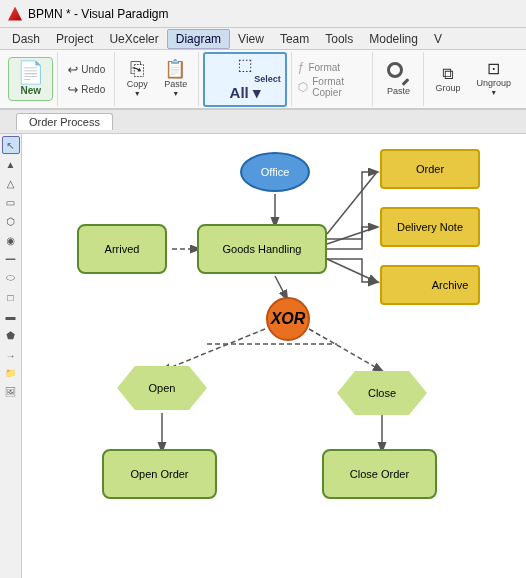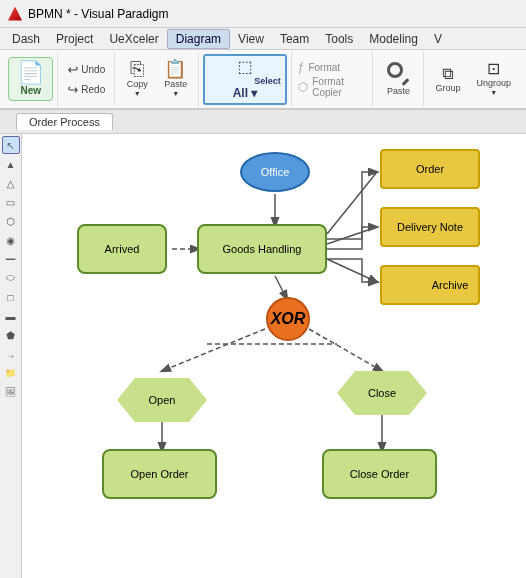--- a/index.html
+++ b/index.html
@@ -318,21 +318,21 @@
       <div class="tb-icon">📋</div>
       <div class="tb-label">Paste</div>
       <div style="font-size:8px;">▾</div>
     </div>
   </div>
 
   <div class="toolbar-group">
     <div class="tb-select-all">
       <div class="tb-icon" style="font-size:16px;color:#336;">⬚</div>
       <div class="tb-label" style="font-size:9px;color:#336;margin-left:45px;">Select</div>
-      <div class="tb-label" style="font-size:12px;color:#336;">All ▾</div>
+      <div class="tb-label" style="font-size:15px;color:#336;">All ▾</div>
     </div>
   </div>
 
   <div class="format-section">
     <div class="format-row">
       <span style="font-size:12px;color:#aaa;">ƒ</span>
       <span style="color:#888;cursor:pointer;">Format</span>
     </div>
     <div class="format-row">
       <span style="font-size:12px;color:#aaa;">⬡</span>
@@ -447,21 +447,21 @@
     </div>
 
     <div class="shape shape-rounded-rect-yellow" style="left:358px;top:131px;width:100px;height:40px;padding-left:40px;">
       <span>Archive</span>
     </div>
 
     <div class="shape shape-circle-orange" style="left:244px;top:163px;width:44px;height:44px;">
       <span>XOR</span>
     </div>
 
-    <div class="shape shape-hexagon" style="left:95px;top:244px;width:90px;height:44px;">
+    <div class="shape shape-hexagon" style="left:95px;top:232px;width:90px;height:44px;">
       <span>Open</span>
     </div>
 
     <div class="shape shape-hexagon" style="left:315px;top:237px;width:90px;height:44px;">
       <span>Close</span>
     </div>
 
     <div class="shape shape-rounded-rect" style="left:80px;top:315px;width:115px;height:50px;">
       <span>Open Order</span>
     </div>

